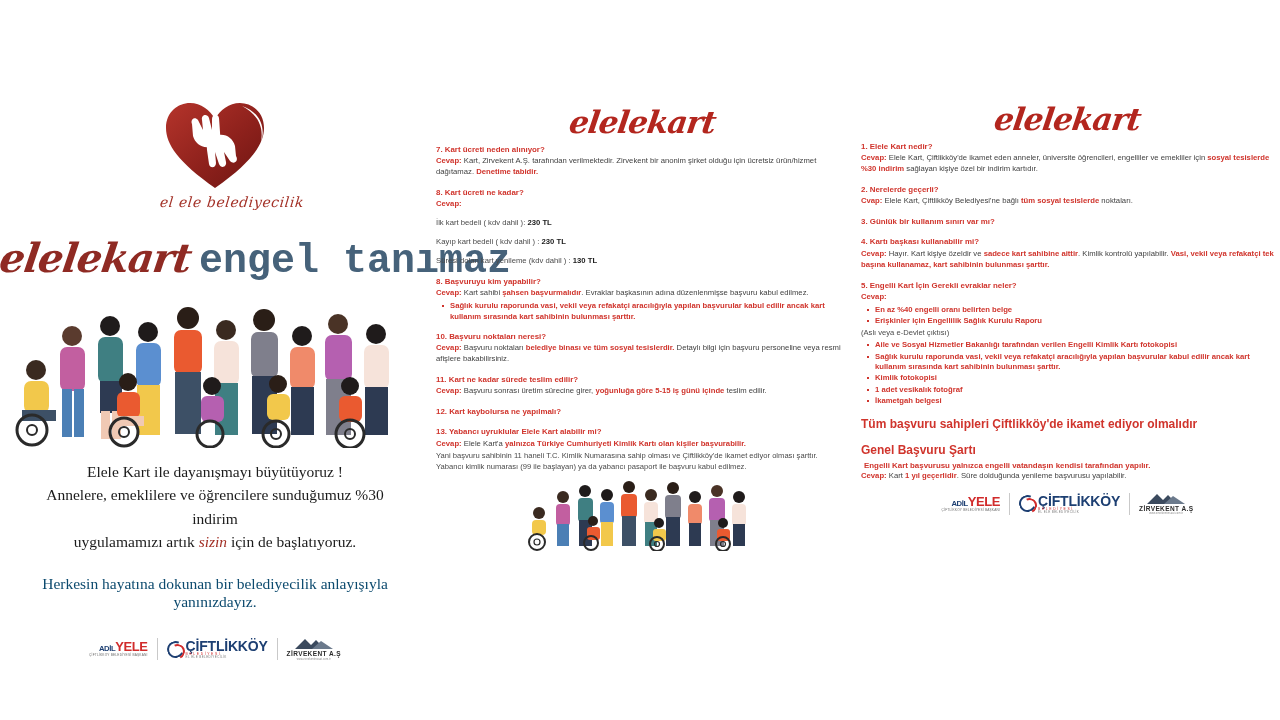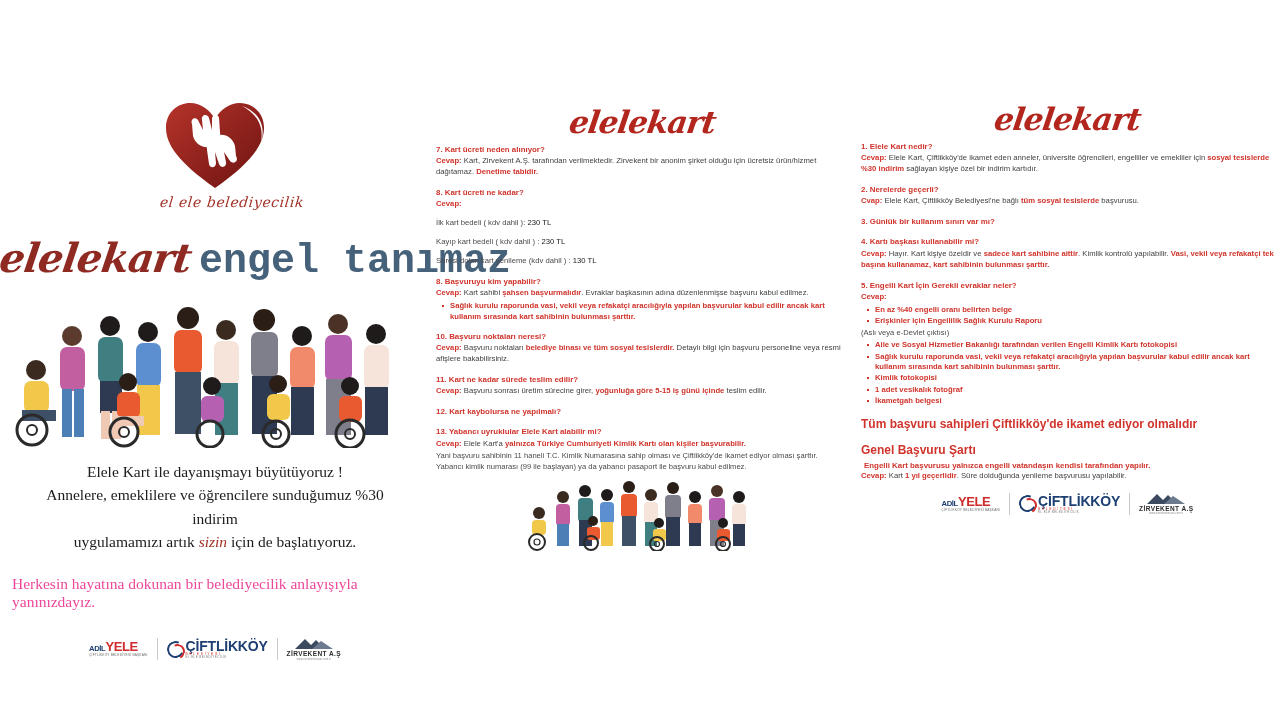--- a/index.html
+++ b/index.html
@@ -63,33 +63,34 @@
   .lead{
     text-align:center;
     font-family:"Liberation Serif", serif;
     font-size:15.5px;
     line-height:1.5;
     color:#1b1b1b;
     margin:10px 24px 0;
   }
   .lead .sizin{color:#a33127;font-style:italic;}
   .lead-2{
+    text-align:center;
     font-family:"Liberation Serif", serif;
     font-size:15.5px;
-    color:#ec4899;
+    color:#0c4a6e;
     margin:22px 12px 0;
   }
 
   
   .logo-strip{
     display:flex;align-items:center;justify-content:center;gap:9px;
     margin-top:26px;
   }
   .logo-sep{width:1px;height:22px;background:#c9c9c9;}
-  .logo-adil{line-height:1;text-align:left;}
+  .logo-adil{line-height:1;text-align:right;}
   .logo-adil .l1{font-size:13px;font-weight:bold;letter-spacing:-0.4px;}
   .logo-adil .l1 .a{color:#1d3f72;}
   .logo-adil .l1 .b{color:#d12b2b;}
   .logo-adil .l2{font-size:3.2px;color:#6b6b6b;letter-spacing:.2px;margin-top:1px;}
   .logo-cift{display:flex;align-items:center;gap:2px;}
   .logo-cift .ring{position:relative;width:17px;height:17px;}
   .logo-cift .ring::before{
     content:"";position:absolute;inset:0;border-radius:50%;
     border:2.6px solid #1d3f72;border-right-color:transparent;
     transform:rotate(-20deg);
@@ -135,21 +136,21 @@
     font-weight:bold;
     font-size:7.9px;
     margin-top:9px;
     margin-bottom:1px;
   }
   .q:first-child{margin-top:0;}
   .a{margin:0 0 0 0;font-size:7.7px;color:#3f3f3f;}
   .a .lbl{color:#d0342c;font-weight:bold;}
   .a b{color:#d0342c;font-weight:bold;}
   .fee{margin-top:8px;font-size:7.7px;color:#4a4a4a;}
-  .fee b{color:#1b1b1b;font-weight:normal;text-align:right;}
+  .fee b{color:#1b1b1b;font-weight:bold;text-align:right;}
   ul.bul{margin:2px 0 0 0;padding-left:14px;list-style:none;}
   ul.bul li{position:relative;margin-top:1px;color:#d0342c;font-weight:bold;font-size:7.7px;line-height:1.35;}
   ul.bul li::before{
     content:"";position:absolute;left:-8px;top:4px;width:2px;height:2px;background:#d0342c;
   }
   .plain{font-size:7.6px;color:#4a4a4a;margin-top:1px;}
   .redline{color:#d0342c;font-weight:bold;font-size:12px;margin-top:9px;}
   .redline-sub{color:#d0342c;font-weight:bold;font-size:7.9px;margin-top:1px;padding-left:3px;}
 
   .crowd-small{margin-top:6px;}
@@ -394,21 +395,21 @@
 
   <section class="panel panel-right faq">
     <div class="kart-script kart-script-right">elelekart</div>
 
     <div class="faq-body">
 
       <div class="q">1. Elele Kart nedir?</div>
       <div class="a"><span class="lbl">Cevap:</span><span> Elele Kart, Çiftlikköy'de ikamet eden anneler, üniversite öğrencileri, engelliler ve emekliler için </span><b>sosyal tesislerde %30 indirim</b><span> sağlayan kişiye özel bir indirim kartıdır.</span></div>
 
       <div class="q">2. Nerelerde geçerli?</div>
-      <div class="a"><span class="lbl">Cvap:</span><span> Elele Kart, Çiftlikköy Belediyesi'ne bağlı </span><b>tüm sosyal tesislerde</b><span> başvurusu.</span></div>
+      <div class="a"><span class="lbl">Cvap:</span><span> Elele Kart, Çiftlikköy Belediyesi'ne bağlı </span><b>tüm sosyal tesislerde</b><span> noktaları.</span></div>
 
       <div class="q">3. Günlük bir kullanım sınırı var mı?</div>
 
       <div class="q">4. Kartı başkası kullanabilir mi?</div>
       <div class="a"><span class="lbl">Cevap:</span><span> Hayır. Kart kişiye özeldir ve </span><b>sadece kart sahibine aittir</b><span>. Kimlik kontrolü yapılabilir. </span><b>Vasi, vekil veya refakatçi tek başına kullanamaz, kart sahibinin bulunması şarttır.</b></div>
 
       <div class="q">5. Engelli Kart İçin Gerekli evraklar neler?</div>
       <div class="a"><span class="lbl">Cevap:</span></div>
       <ul class="bul">
         <li>En az %40 engelli oranı belirten belge</li>

